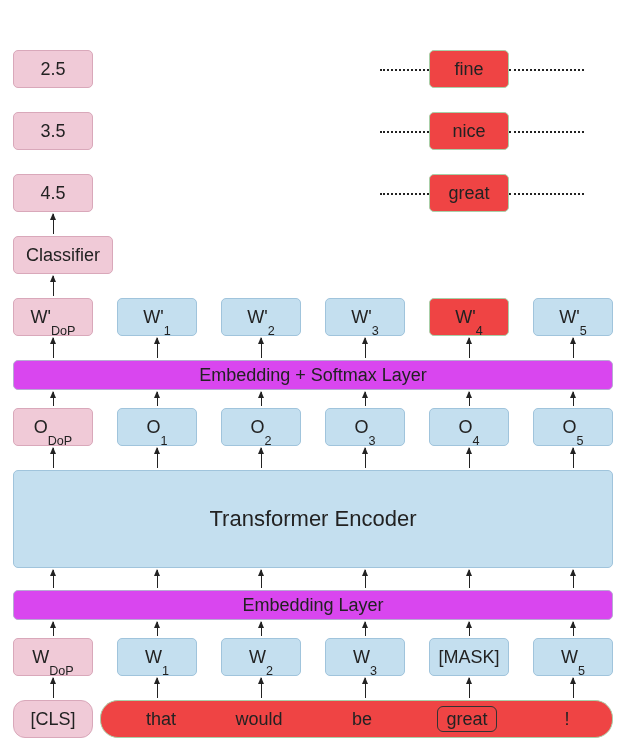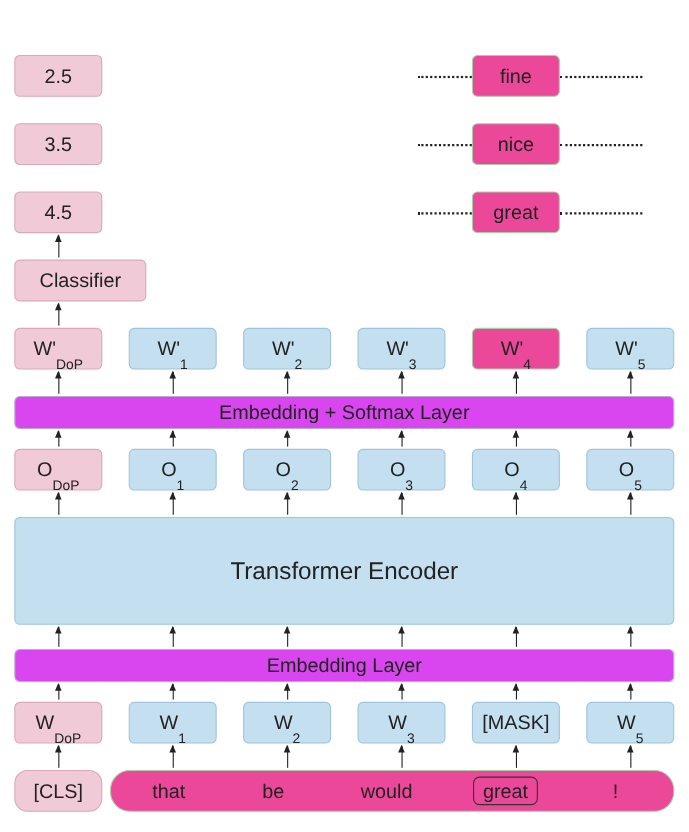--- a/index.html
+++ b/index.html
@@ -20,21 +20,21 @@
     position: absolute;
     border-radius: 5px;
     display: flex;
     align-items: center;
     justify-content: center;
     font-size: 18px;
     color: #222;
   }
   .pink { background: #f0cad7; border: 1px solid #d9a8ba; }
   .blue { background: #c4dfef; border: 1px solid #a0c4dc; }
-  .green { background: #ec4899; border: 1px solid #a8cfa8; }
+  .green { background: #ef4444; border: 1px solid #a8cfa8; }
   .purple { background: #d946ef; border: 1px solid #b8aad4; }
   .wide { width: 600px; left: 3px; }
   .cell { width: 80px; height: 38px; }
   .arrow {
     position: absolute;
     width: 1px;
     background: #222;
   }
   .arrow::after {
     content: '';
@@ -58,24 +58,24 @@
   }
 </style>
 </head>
 <body>
 
 <div class="diagram">
 
   <div class="box pink cell" style="left:3px; top:680px;border-radius:12px;">
       <span>[CLS]</span>
     </div>
-  <div class="box green" style="left:90px; top:680px; width:513px; height:38px; justify-content:center; gap:0;border-radius:18px;">
+  <div class="box green" style="left:90px; top:680px; width:513px; height:38px; justify-content:flex-end; gap:0;border-radius:18px;">
     <span style="width:90px; text-align:center;">that</span>
+    <span style="width:106px; text-align:center;">would</span>
     <span style="width:100px; text-align:center;">be</span>
-    <span style="width:106px; text-align:center;">would</span>
     <span style="width:110px; text-align:center;"><span class="greatbox">great</span></span>
     <span style="width:90px; text-align:center;">!</span>
   </div>
 
   <div class="arrow" style="left:43px; top:658px; height:20px;"></div>
   <div class="arrow" style="left:147px; top:658px; height:20px;"></div>
   <div class="arrow" style="left:251px; top:658px; height:20px;"></div>
   <div class="arrow" style="left:355px; top:658px; height:20px;"></div>
   <div class="arrow" style="left:459px; top:658px; height:20px;"></div>
   <div class="arrow" style="left:563px; top:658px; height:20px;"></div>
@@ -178,21 +178,21 @@
 
   <div class="box pink cell" style="left:3px; top:278px;">W'<sub>DoP</sub></div>
   <div class="box blue cell" style="left:107px; top:278px;">W'<sub>1</sub></div>
   <div class="box blue cell" style="left:211px; top:278px;">W'<sub>2</sub></div>
   <div class="box blue cell" style="left:315px; top:278px;">W'<sub>3</sub></div>
   <div class="box green cell" style="left:419px; top:278px;">W'<sub>4</sub></div>
   <div class="box blue cell" style="left:523px; top:278px;">W'<sub>5</sub></div>
 
   <div class="arrow" style="left:43px; top:256px; height:20px;"></div>
 
-  <div class="box pink" style="left:3px; top:216px; width:120px; height:38px;">
+  <div class="box pink" style="left:3px; top:216px; width:100px; height:38px;">
       <span>Classifier</span>
     </div>
 
   <div class="arrow" style="left:43px; top:194px; height:20px;"></div>
 
   <div class="box pink cell" style="left:3px; top:154px;">
       <span>4.5</span>
     </div>
   <div class="box pink cell" style="left:3px; top:92px;">
       <span>3.5</span>

